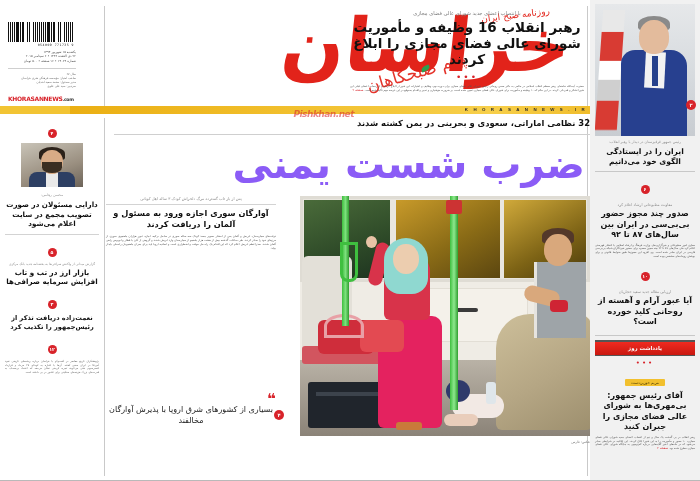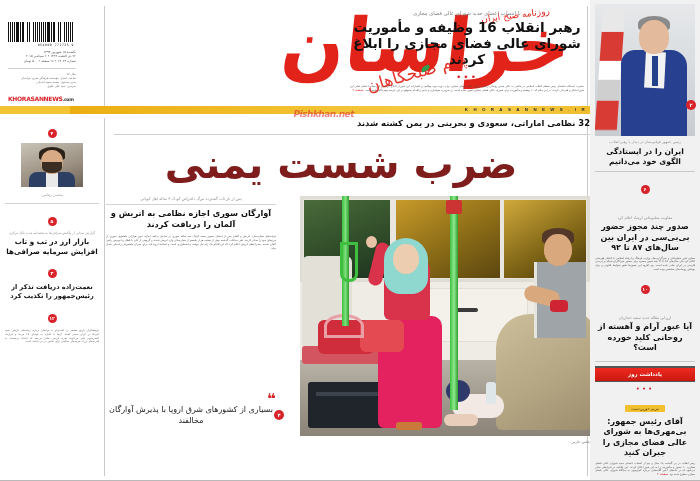--- a/index.html
+++ b/index.html
@@ -96,21 +96,21 @@
   .pol-body{position:absolute;right:8px;top:46px;width:66px;height:86px;background:#27408f;border-radius:14px 16px 0 0;}
   .pol-shirt{position:absolute;right:30px;top:48px;width:20px;height:36px;background:#f2f2f2;transform:rotate(3deg);}
   .pol-tie{position:absolute;right:37px;top:52px;width:6px;height:30px;background:#26418c;}
   .num-badge{
     position:absolute;width:10px;height:10px;border-radius:50%;background:#d8232a;color:#fff;
     font-size:5px;line-height:10px;text-align:center;font-weight:bold;
   }
   .r-cap{direction:rtl;text-align:center;}
   .r-cap .ov{font-size:3.6px;line-height:5px;color:#8d8d8d;}
   .r-cap h3{margin:2px 0 0;font-size:7.6px;line-height:10px;font-weight:bold;color:#111;}
-  .rail-sec{margin-top:20px;}
+  .rail-sec{margin-top:7px;}
   .rail-sec .ov{font-size:3.8px;line-height:5px;color:#8d8d8d;text-align:center;direction:rtl;}
   .rail-sec h3{margin:2px 0 3px;font-size:8px;line-height:10.5px;font-weight:bold;color:#111;text-align:center;direction:rtl;}
   .rail-sec .bd{font-size:2.7px;line-height:3.9px;color:#555;text-align:justify;direction:rtl;}
   .hr-rail{height:1px;background:#c8c8c8;margin:4px 0;}
   .red-banner{
     height:13px;background:linear-gradient(180deg,#ef2a20 0%,#c91810 100%);
     color:#fff;font-size:5.4px;line-height:13px;text-align:center;font-weight:bold;direction:rtl;
     border-top:2px solid #555;border-bottom:1px solid #555;
   }
   .yellow-tag{
@@ -132,22 +132,22 @@
   .l-item h3{margin:2px 0 0;font-size:7.2px;line-height:9.5px;font-weight:bold;color:#111;text-align:center;}
   .l-item .ov2{font-size:3.2px;line-height:4.4px;color:#8d8d8d;text-align:center;}
   .sep-dot{text-align:center;margin:4px 0;}
   .sep-dot i{display:inline-block;width:9px;height:9px;border-radius:50%;background:#d8232a;color:#fff;font-style:normal;font-size:4.6px;line-height:9px;font-weight:bold;}
   .l-big h2{margin:0;font-size:12.5px;line-height:15.5px;font-weight:bold;direction:rtl;text-align:center;color:#111;}
 
   
   .center{position:absolute;left:106px;top:118px;width:484px;height:363px;}
   .lede{direction:rtl;text-align:right;font-size:8.4px;line-height:11px;color:#111;font-weight:600;}
   .maintitle{
-    margin:6px 11px 0;font-size:40px;line-height:44px;font-weight:bold;
-    direction:rtl;text-align:center;color:#7f1d1d;letter-spacing:-1px;
+    margin:6px 5px 0;font-size:40px;line-height:44px;font-weight:bold;
+    direction:rtl;color:#8b5cf6;letter-spacing:-1px;
   }
   .photo-main{
     position:relative;width:290px;height:240px;overflow:hidden;background:#1f2a2e;
   }
   .credit{font-size:3.4px;color:#777;direction:rtl;margin-top:2px;}
   .col-mid{direction:rtl;}
   .col-mid .ov{font-size:3.9px;line-height:5.4px;color:#8d8d8d;text-align:center;}
   .col-mid h3{margin:3px 0 4px;font-size:8.2px;line-height:11px;font-weight:bold;color:#111;text-align:center;}
   .col-mid .bd{font-size:2.8px;line-height:4px;color:#555;text-align:justify;}
   .quote-mark{color:#d8232a;font-size:15px;font-weight:bold;line-height:10px;text-align:right;direction:rtl;}
@@ -303,20 +303,21 @@
       <div class="lp-bg"></div>
       <div class="lp-body"></div>
       <div class="lp-shirt"></div>
       <div class="lp-hair"></div>
       <div class="lp-head"></div>
       <div class="lp-beard"></div>
     </div>
 
     <div class="l-item" style="margin-top:6px;">
       <div class="ov">محسن رهامی:</div>
+      <h3>دارایی مسئولان در صورت تصویب مجمع در سایت اعلام می‌شود</h3>
     </div>
 
     <div class="rule-thin" style="margin:5px 5px 0;width:94px;"></div>
     <div class="sep-dot"><i>۵</i></div>
 
     <div class="l-item">
       <div class="ov2">گزارش میدانی از واکنش صرافی‌ها به بخشنامه جدید بانک مرکزی</div>
       <h3>بازار ارز در تب و تاب افزایش سرمایه صرافی‌ها</h3>
     </div>
 
@@ -382,21 +383,21 @@
       <div class="p-poleA"></div>
         <div class="p-strapA"></div>
       <div class="p-poleB"></div>
         <div class="p-poleBtop"></div>
     </div>
     <div class="credit" style="position:absolute;right:0;top:320px;width:290px;">عکس: فارس</div>
 
     <div class="col-mid" style="position:absolute;left:0;top:78px;width:170px;">
       <div class="ov">پس از باز تاب گسترده مرگ دلخراش کودک ۳ ساله اهل کوبانی</div>
       <div style="height:1px;background:#d3d3d3;margin:3px 0;"></div>
-      <h3>آوارگان سوری اجازه نظامی به اتریش و آلمان را دریافت کردند</h3>
+      <h3>آوارگان سوری اجازه ورود به مسئول و آلمان را دریافت کردند</h3>
       <div class="bd">دولت‌های مجارستان، اتریش و آلمان پس از انتشار تصویر جسد کودک سه ساله سوری در ساحل ترکیه، اجازه عبور هزاران پناهجوی سوری از مرزهای خود را صادر کردند. طی ساعات گذشته بیش از هشت هزار پناهجو از مجارستان وارد اتریش شدند و گروهی از آنان با قطار و اتوبوس راهی آلمان شدند. صدراعظم اتریش اعلام کرد که این اقدام یک راه حل موقت و اضطراری است و اتحادیه اروپا باید برای بحران پناهجویان راه‌حلی پایدار بیابد.</div>
     </div>
 
     <div style="position:absolute;left:0;top:276px;width:170px;">
       <div class="quote-mark">❝</div>
       <div class="quote-tx">بسیاری از کشورهای شرق اروپا با پذیرش آوارگان مخالفند</div>
     </div>
 
     <div class="num-badge" style="left:168px;top:292px;">۴</div>
 

